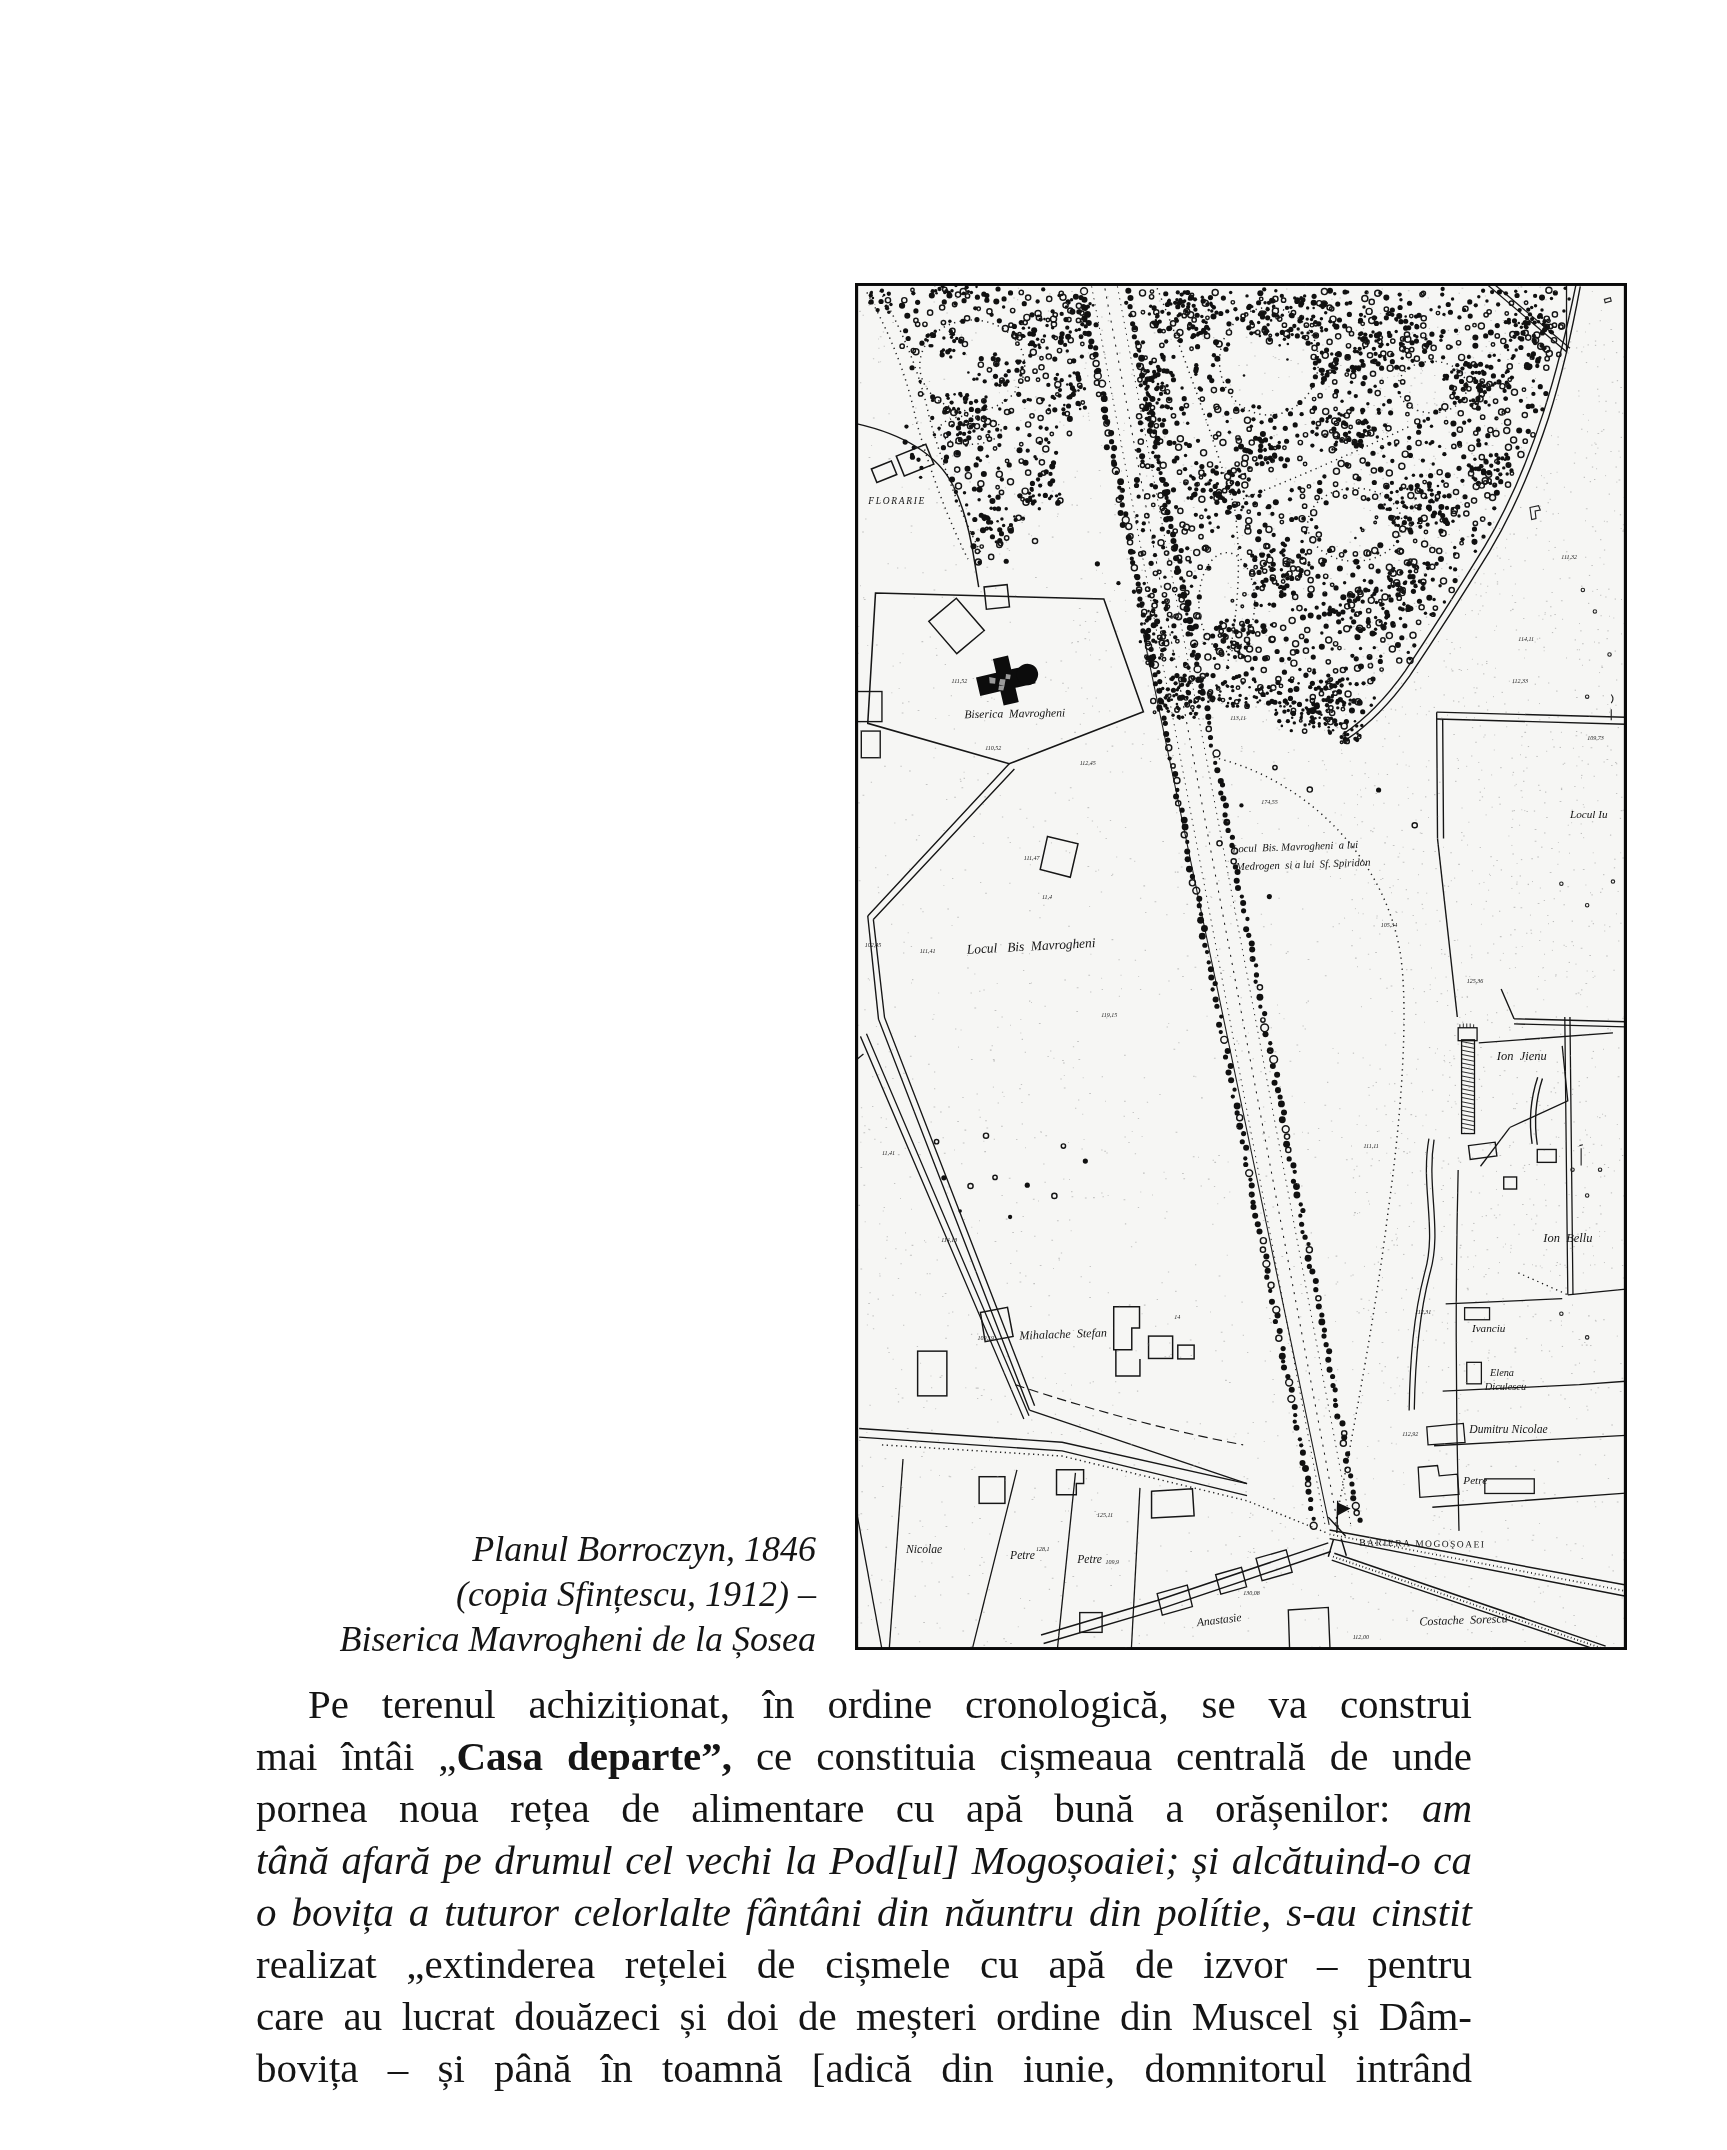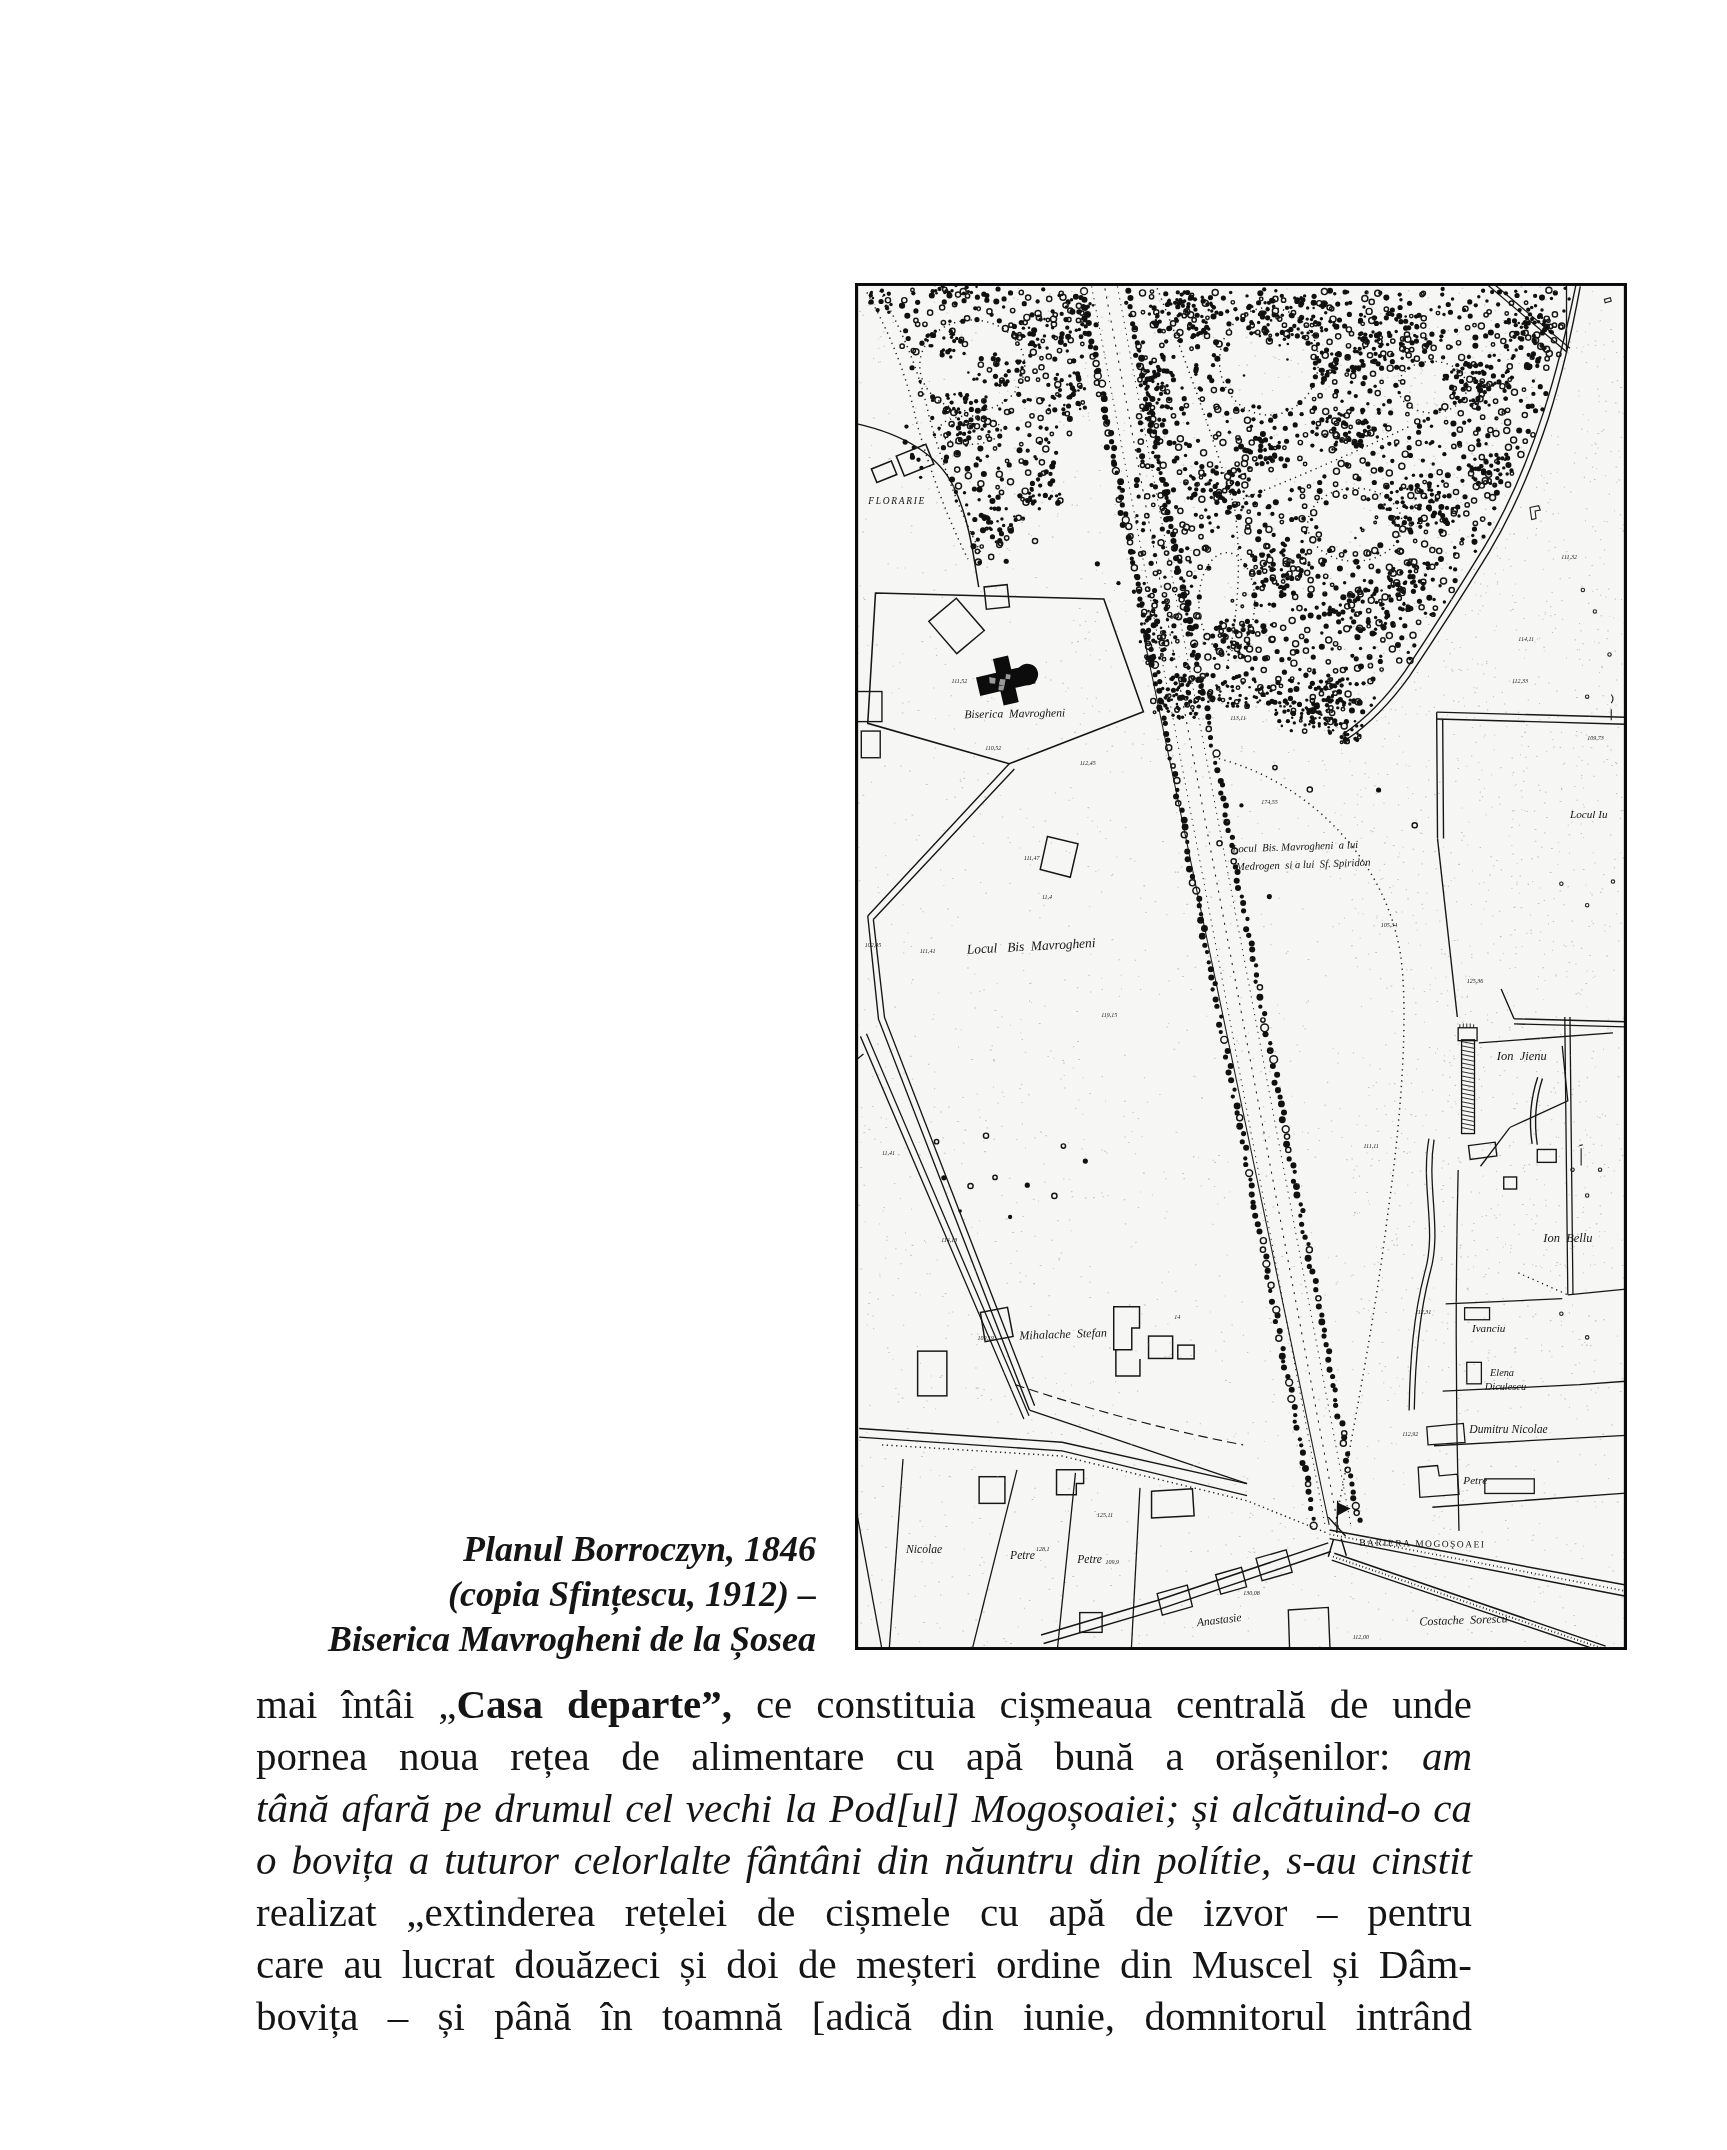--- a/index.html
+++ b/index.html
@@ -1,18 +1,18 @@
 <!DOCTYPE html>
 <html style="font-size:6.9px"><head><meta charset="utf-8">
 <style>
 html,body{margin:0;padding:0;background:#fff;}
 #page{position:relative;width:1727px;height:2438px;background:#fff;overflow:hidden;
  font-family:"Liberation Serif",serif;color:#151515;}
 #cap{position:absolute;left:301px;top:1527px;width:515px;text-align:right;
- font-style:italic;font-size:36px;line-height:45px;white-space:nowrap;font-weight:bold;}
+ font-style:italic;font-size:36px;line-height:45px;white-space:nowrap;}
 #body{position:absolute;left:256px;top:1678px;width:1216px;font-size:41px;line-height:52px;}
 #body .j{text-align:justify;text-align-last:justify;height:52px;overflow:visible;}
 #body sup{font-size:58%;vertical-align:baseline;position:relative;top:-0.42em;}
 </style></head>
 <body>
 <div id="page">
 
 <svg id="map" width="772" height="1367" viewBox="-2 -2 1794 3179" style="position:absolute;left:855px;top:283px;">
 
 <rect x="0" y="0" width="1790" height="3175" fill="#f6f6f4" stroke="#0a0a0a" stroke-width="9"></rect>
@@ -3559,20 +3559,21 @@
 
 <path stroke="#777" stroke-width="2.2" opacity=".5" fill="none" d="M1728 1939h3M1315 1349h3M1409 513h2M1292 813h2M1261 643h3M1736 958h3M1680 261h2M1778 2012h2M1730 1415h3M1556 1002h2M1426 1977h3M1182 191h3M1710 375h2M1611 599h2M1384 834h3M1464 2167h3M1710 655h3M1366 2192h3M1207 392h2M1457 2075h2M1365 274h3M1769 2447h2M1567 1805h3M1748 1710h2M1655 1259h2M1296 2181h2M1588 824h3M1549 2141h3M1323 2020h3M1196 1662h2M1789 2266h3M1710 1801h3M1445 1793h2M1356 1482h3M1495 1459h3M1414 982h2M1361 662h2M1431 394h3M1727 274h2M1686 703h3M1696 1901h3M1739 2276h2M1599 479h2M1501 950h3M1717 2281h2M1351 1779h2M1367 1795h2M1543 1377h3M1712 715h2M1660 1824h2M1330 1154h3M1194 1594h2M1718 395h3M1234 1286h2M1330 792h3M1559 1126h2M1691 1172h2M1544 1095h2M1314 1278h3M1611 2482h3M1177 1430h2M1557 314h2M1681 790h2M1710 1482h2M1247 1948h2M1251 1901h3M1667 1539h2M1323 1193h3M1488 1764h2M1556 1101h3M1635 2029h2M1596 780h2M1450 1182h3M1673 2120h2M1704 678h3M1629 2276h3M1257 200h3M1218 1616h3M1420 588h2M1488 2064h2M1698 1979h3M1717 1610h2M1686 1143h3M1696 2340h2M1589 1178h3M1330 913h2M1235 218h2M1415 207h3M1714 1725h3M1690 1211h2M1293 826h2M1697 405h3M1597 664h2M1376 108h3M1457 421h3M1700 344h2M1310 137h2M1785 1704h2M1562 1397h2M1706 460h3M1657 2118h2M1173 432h3M1500 325h3M1331 1109h2M1251 1860h3M1467 1700h2M1454 1131h2M1465 2349h3M1403 1706h2M1684 1653h2M1295 405h2M1528 1918h2M1642 1835h3M1152 2035h3M1537 2570h3M1639 1176h3M1583 1640h3M1366 1434h2M1281 320h3M1619 1060h2M1634 1321h2M1668 1949h3M1639 1173h3M1765 1113h3M1658 1324h2M1300 1672h3M1450 760h2M1395 500h2M1782 1708h3M1261 2011h2M1535 1906h3M1524 251h3M1280 2022h3M1633 1985h2M1160 2113h2M1431 1834h3M1324 2024h3M1779 734h2M1652 1612h2M1325 836h2M1618 811h3M1181 2285h2M1527 1996h3M1536 1391h2M1643 180h2M1350 1669h3M1754 1084h3M1774 1988h2M1460 1173h2M1233 1638h3M1184 1173h2M1302 2491h2M1382 1323h3M1390 443h2M1376 2047h3M1548 1194h2M1675 110h3M1679 249h3M1707 2469h3M1674 149h3M1487 2172h3M1499 1000h2M1451 302h2M1468 170h2M1562 1076h3M1272 143h2M1740 1491h2M1564 2048h3M1551 1133h3M1552 731h2M1509 614h2M1737 1374h3M1300 1699h3M1208 1185h3M1704 2020h2M1600 1277h3M1436 128h2M1534 1543h2M1153 443h2M1158 733h2M1152 1143h3M1455 1193h3M1278 1409h3M1671 828h3M1350 1457h2M1300 944h3M1440 1066h3M1674 2222h3M1408 1219h2M1762 1358h3M1786 2007h3M1319 673h2M1252 2115h3M1346 1789h2M1496 2165h2M1631 259h3M1367 1400h3M1664 1885h3M1502 2121h2M1428 239h3M1707 1416h2M1667 1080h2M1527 928h3M1412 468h2M1625 801h3M1343 985h3M1427 1540h2M1587 1789h2M1421 1305h2M1240 1404h3M1711 1251h3M1750 489h3M1622 1870h3M1586 1757h3M1164 1955h2M1470 1410h2M1183 571h2M1733 889h3M1402 573h2M1555 1952h2M1740 1505h2M1326 277h2M1320 1646h3M1773 298h3M1399 1768h2M1518 1729h3M1446 768h2M1459 1054h2M1604 529h2M1468 2498h3M1490 693h3M1749 710h3M1631 374h3M1695 551h2M1402 2514h3M1521 760h3M1150 117h2M1326 1417h2M1460 2405h2M1639 2412h2M1478 1217h2M1512 1030h2M1285 2192h3M1586 914h3M1436 664h3M1510 996h3M1710 1421h3M1414 1974h2M1729 2144h3M1467 991h3M1574 2142h3M1776 1243h3M1578 833h2M1206 733h3M1159 1374h2M1389 1796h2M1544 520h3M1581 569h3M1154 2525h2M1167 954h2M1558 1026h3M1394 1907h2M1535 1396h3M1717 370h2M1451 698h3M1174 2548h2M1620 640h3M1408 665h3M1588 976h2M1739 619h3M1374 2430h3M1716 833h2M1459 2309h3M1579 1693h3M1573 2402h3M1481 554h3M1453 1922h2M1465 883h3M1576 1226h3M1766 980h2M1609 1488h2M1200 1274h3M1169 2075h3M1620 226h2M1470 2504h2M1332 2361h3M1247 117h2M1490 698h3M1713 1785h3M1590 1783h3M1585 1968h2M1579 2186h3M1507 977h3M1449 1201h3M1363 1139h2M1396 378h3M1682 1991h3M1366 2463h3M1758 2242h2M1169 1028h2M1443 1897h2M1556 1796h2M1641 2471h3M1503 2360h3M1671 945h3M1671 393h2M1252 2581h2M1424 1252h2M1759 1005h2M1302 295h3M1484 599h2M1191 2133h2M1360 1548h3M1217 1364h2M1554 1225h2M1366 877h3M1220 389h2M1467 447h3M1293 512h2M1664 1224h3M1504 1557h2M1404 846h2M1395 1437h3M1379 442h2M1735 1931h2M1192 2364h2M1259 344h2M1261 2433h2M1292 2067h3M1562 1396h2M1384 332h3M1605 1087h2M1492 229h2M1647 1831h3M1489 1341h3M1366 956h3M1194 1817h2M1179 104h2M1170 609h3M1515 1803h2M1419 1122h2M1519 1592h2M1691 2148h2M1677 2210h3M1713 1488h3M1531 1918h3M1277 1001h2M1734 1407h3M1183 1114h3M1253 991h3M1499 1363h3M1464 146h3M1435 172h2M1409 1717h3M1231 2392h3M1554 644h3M1402 342h3M1164 2390h2M1582 2049h3M1548 2367h2M1723 245h3M1271 1089h2M1368 1414h2M1321 2094h3M1155 2079h3M1402 113h2M1692 1217h2M1614 2296h2M1172 755h2M1226 345h2M1755 2114h3M1383 1818h2M1738 652h2M1159 2160h3M1613 501h2M1463 501h2M1536 1719h2M1327 2052h2M1453 1866h3M1559 1227h3M1337 611h2M1627 1705h3M1330 2518h3M1669 417h3M1254 1460h3M1216 2511h3M1558 265h3M1434 655h2M1464 718h2M1682 1903h3M1730 595h3M1397 2114h3M1389 1048h3M1781 2027h3M1701 1117h3M1525 1226h3M1438 419h2M1689 1076h2M1522 2243h2M1645 596h2M1546 1339h3M1316 202h2M1553 2050h3M1753 987h2M1405 508h3M1780 2224h2M1763 1338h3M1284 1533h2M1388 970h3M1203 283h3M1392 2415h3M1613 2001h3M1300 1936h3M1410 248h3M1403 428h2M1696 2201h3M1334 1630h2M1383 486h2M1566 2000h2M1646 473h2M1478 160h2M1208 303h3M1187 934h3M1379 1845h3M1361 451h2M1756 2289h3M1230 1007h2M1258 2498h2M1378 345h2M1615 1879h3M1304 904h3M1416 769h2M1335 2104h2M1631 1832h2M1590 1405h2M1375 1901h3M1224 453h3M1231 1932h3M1529 1225h3M1455 2169h2M1228 1058h3M1637 1745h3M1428 661h2M1756 1120h3M1712 2045h2M1701 142h3M1456 749h3M1325 775h3M1399 1127h3M1556 851h3M1325 1002h2M1589 100h3M1628 947h3M1519 2004h3M1477 1718h3M1739 175h2M1374 2417h2M1686 1642h3M1297 926h3M1699 1846h3M1333 431h2M1650 1541h2M1767 1116h3M1373 827h2M1458 907h3M1197 880h3M1290 2138h2M1301 1247h2M1581 473h3M1490 2218h3M1524 1306h2M1687 2468h3M1675 1121h2M1541 1417h2M1344 1188h3M1681 851h2M1719 2579h2M1346 407h2M1763 528h2M1644 198h3M1301 750h3M1340 2398h2M1262 534h2M1593 2481h3M1399 2033h3M1170 2160h2M1613 2342h2M1558 2453h3M1400 1931h2M1614 772h3M1739 2048h3M1704 1006h2M1688 887h2M1767 160h3M1546 381h2M1610 1009h3M1707 2282h2M1386 2125h3M1586 1166h3M1370 626h3M1190 1393h2M1496 1210h3M1758 134h3M1694 2102h2M1636 1412h3M1272 2257h3M1627 2182h2M1301 1486h3M1416 1699h2M1632 534h2M1261 209h2M1251 700h2M1196 989h2M1582 2083h2M1371 310h3M1636 1078h3M1311 1277h2M1771 1032h3M1764 733h3M1218 493h3M1645 1444h3M1522 2519h2M1473 393h2M1610 620h2M1522 2236h2M1455 886h2M1518 417h2M1347 1360h3M1313 198h3M1524 1103h3M1400 2592h3M1222 485h3M1711 426h3M1737 1780h2M1488 796h2M1380 2165h2M1187 2021h2M1680 1865h3M1185 1957h2M1613 133h2M1721 430h2M1765 277h3M1302 1826h2M1238 562h2M1157 2166h2M1174 1681h2M1523 1378h3M1390 849h2M1762 2063h2M1741 1935h3M1681 2510h2M1440 2367h3M1178 370h3M1464 1235h2M1430 1443h2M1495 2276h2M1371 891h2M1599 1721h2M1681 873h3M1154 2460h2M1178 1800h2M1356 1159h3M1686 1149h2M1242 1986h3M1163 787h2M1494 1194h3M1547 1053h3M1400 972h3M1718 143h3M1751 996h2M1384 1915h2M1398 1642h2M1728 2215h2M1480 1892h3M1401 2040h2M1259 214h2M1496 638h3M1616 353h2M1155 1789h3M1471 2480h2M1308 408h3M1165 1211h2M1215 2039h3M1196 2402h3M1496 1841h3M1234 324h3M1376 1401h3M1518 924h2M1325 2554h2M1325 445h3M1380 860h3M1420 1659h3M1536 1846h3M1250 215h2M1656 643h2M1352 1239h2M1608 509h3M1728 904h2M1779 814h2M1614 1042h3M1685 1256h2M1707 1985h2M1525 725h2M1316 2579h3M1742 446h2M1281 367h3M1279 826h3M1686 338h3M1715 2530h3M1330 1241h2M1489 614h2M1618 1550h2M1222 2340h3M1343 491h2M1778 357h3M1188 694h3M1354 1185h3M1589 1014h2M1508 115h3M1396 2462h2M1646 1952h3M1345 1320h3M1690 2300h2M1605 1241h3M1197 398h3M1150 998h3M1165 1188h2M1532 1590h2M1505 665h2M1482 2550h3M1435 2286h2M1394 1658h3M1458 1822h3M1724 1202h2M1635 2306h3M1655 161h2M1150 2307h2M1617 2495h2M1337 2070h3M1663 2243h3M1593 446h2M1586 1611h2M1364 622h2M1716 455h3M1420 1657h2M1772 1777h3M1345 252h3M1353 832h2M1674 1041h3M1213 2275h3M1162 108h3M1454 273h3M1263 2563h2M1690 2010h3M1579 220h2M1685 1278h3M1213 852h2M1471 134h2M1312 940h2M1447 105h2M1512 594h2M1532 698h2M1408 1659h3M1570 176h3M1492 2142h2M1282 1430h3M1436 2225h3M1431 2460h2M1568 1503h3M1337 1591h2M1234 1141h3M1332 1776h3M1639 2422h2M1292 2312h3M1691 2256h2M1624 769h3M1712 1599h2M1624 613h3M1251 792h3M1477 1142h2M1718 133h3M1201 914h2M1257 1117h3M1609 2584h3M1279 765h2M1642 780h2M1600 1559h2M1697 183h3M1777 2511h3M1164 1349h2M1407 735h2M1776 537h3M1319 121h2M1521 2252h2M1548 1729h3M1192 1887h2M1412 1284h3M1524 2538h2M1629 1810h3M1426 186h2M1495 1752h2M1601 1620h2M1342 653h3M1208 1857h3M1771 1413h2M1581 1832h3M1253 580h2M1283 2432h2M1160 1453h2M1391 1748h3M1291 2503h2M1362 2415h2M1527 1136h3M1620 1483h3M1239 1861h2M1521 1514h3M1622 1734h2M1384 896h2M1311 1538h2M1342 401h3M1651 623h3M1256 2223h2M1599 2015h2M1374 1644h2M1747 807h3M1194 527h3M1724 804h3M1464 1436h3M1764 854h3M1484 2495h3M1279 1595h3M1191 757h2M1194 925h3M1282 2096h2M1447 1113h2M1593 2468h2M1343 267h2M1220 2243h3M1691 1288h2M1244 1416h2M1578 931h3M1203 905h3M1592 2546h2M1272 2386h2M1442 1758h2M1703 1494h3M1189 764h2M1664 1482h3M1361 1558h2M1322 703h3M1680 1100h2M1325 1123h2M1739 552h2M1269 984h2M1189 287h3M1157 465h3M1560 591h2M1392 1864h3M1170 623h2M1787 1592h3M1572 1390h2M1768 461h2M1193 2140h2M1153 1504h2M1151 971h3M1567 1468h2M1508 493h2M1339 1875h3M1165 1588h2M1481 960h2M1364 2097h3M1394 300h2M1766 426h3M1660 135h3M1383 1388h2M1169 1935h2M1317 1453h2M1657 1578h3M1442 940h3M1179 2383h3M1529 1679h2M1432 1032h3M1180 522h2M1422 704h3M1178 1465h2M1447 1153h3M1652 1599h2M1151 2005h2M1459 1392h2M1719 373h3M1534 805h3M1173 1193h3M1332 104h2M1465 878h3M1428 129h2M1407 1276h3M1448 1892h2M1784 170h3M1403 2242h3M1550 2559h2M1607 1911h3M1199 788h2M1524 1406h2M1638 2584h2M1282 1171h2M1705 2195h2M1673 1651h3M1786 995h3M1224 431h2M1429 2112h3M1440 1628h3M1379 1887h2M1248 1400h2M1268 1271h3M1426 1611h2M1476 2539h2M1726 835h3M1228 262h3M1277 655h3M1719 2412h3M1298 1997h2M1685 1044h3M1708 2572h3M1769 1955h2M1388 668h2M1785 790h2M1431 760h3M1468 376h3M1668 1363h3M1418 1008h2M1521 2050h3M1728 2204h2M1435 2185h3M1488 1695h3M1582 1099h3M1461 1831h2M1347 1967h2M1377 1564h2M1686 158h3M1304 1503h2M1218 614h3M1629 165h2M1540 185h3M1224 1076h2M1767 1465h2M1350 1128h3M1514 1649h2M1321 593h2M1467 1712h3M1673 1582h2M1593 1310h3M1513 1689h3M1301 2435h2M1371 1612h2M1509 2233h2M1223 2311h2M1238 461h2M1702 743h3M1542 1259h2M1748 2055h3M1364 2134h3M1295 1639h2M1631 1858h3M1570 2175h2M1506 2421h2M1243 989h3M1651 870h2M1433 2032h2M1495 569h3M1262 853h3M1344 442h3M1684 807h3M1663 2534h3M1362 2526h3M1272 1719h2M1784 2121h3M1297 743h3M1318 2457h2M1307 1374h2M1374 1003h2M1411 963h2M1534 1164h2M1432 1365h2M1378 1986h3M1472 1373h2M1284 177h2M1668 2239h3M1304 1000h2M1379 1811h3M1270 2547h3M1190 2534h3M1194 894h2M1310 749h2M1787 1246h3M1226 2556h2M1305 281h2M1165 1258h2M1738 142h3M1614 751h3M1290 1859h3"></path>
 
 </g>
 <rect x="0" y="0" width="1790" height="3175" fill="none" stroke="#0a0a0a" stroke-width="9"></rect>
 </svg>
 
 <div id="cap">Planul Borroczyn, 1846<br>(copia Sfințescu, 1912) –<br>Biserica Mavrogheni de la Șosea</div>
 
 <div id="body">
+<div class="j"><span style="display:inline-block;width:52px"></span>Pe terenul achiziționat, în ordine cronologică, se va construi</div>
 <div class="j">mai întâi „<b>Casa departe”,</b> ce constituia cișmeaua centrală de unde</div>
 <div class="j">pornea noua rețea de alimentare cu apă bună a orășenilor: <i>am</i></div>
 <div class="j"><i>tână afară pe drumul cel vechi la Pod[ul] Mogoșoaiei; și alcătuind-o ca</i></div>
 <div class="j"><i>o bovița a tuturor celorlalte fântâni din năuntru din polítie, s-au cinstit</i></div>
 <div class="j">realizat „extinderea rețelei de cișmele cu apă de izvor – pentru</div>
 <div class="j">care au lucrat douăzeci și doi de meșteri ordine din Muscel și Dâm-</div>
 <div class="j">bovița – și până în toamnă [adică din iunie, domnitorul intrând</div>
 
 </div>
 

